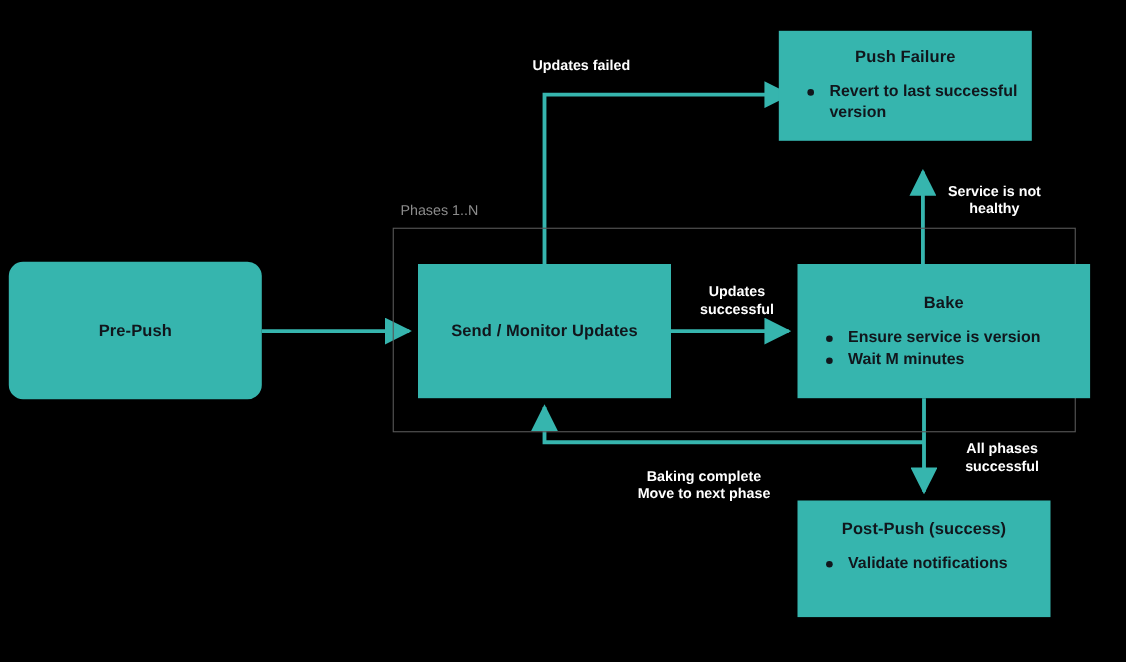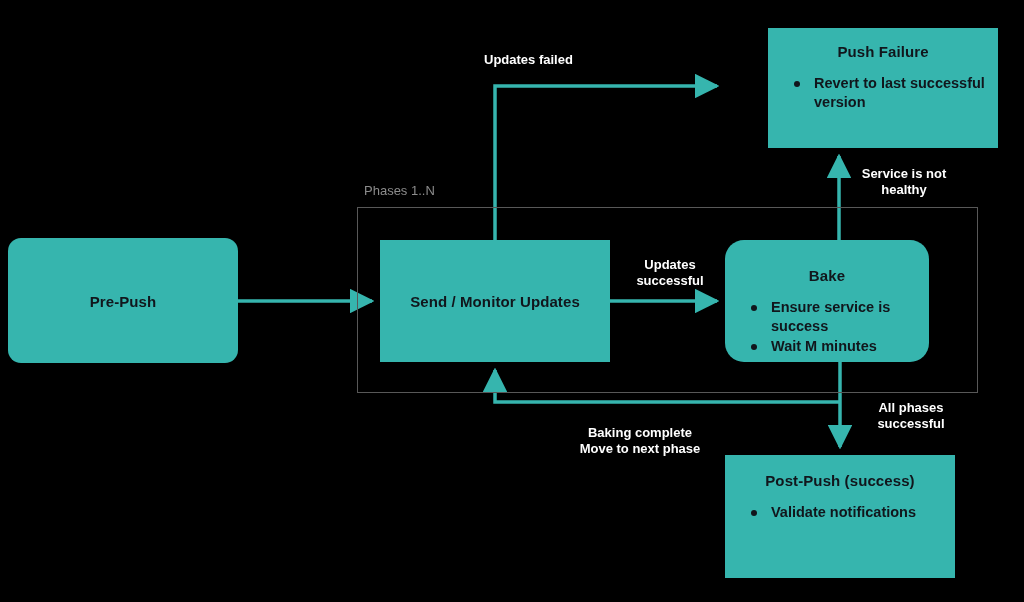--- a/index.html
+++ b/index.html
@@ -128,36 +128,36 @@
   <div class="group-label" style="left:364px; top:183px;">Phases 1..N</div>
 
   <div class="node" style="left:8px; top:238px; width:230px; height:125px;border-radius:13px;">
     <div class="node-title centered">Pre-Push</div>
   </div>
 
   <div class="node" style="left:380px; top:240px; width:230px; height:122px;">
     <div class="node-title centered">Send / Monitor Updates</div>
   </div>
 
-  <div class="node" style="left:768px; top:28px; width:230px; height:120px;">
+  <div class="node" style="left:708px; top:28px; width:230px; height:100px;">
     <div class="node-title" style="top:15px;">Push Failure</div>
     <ul class="node-list" style="top:46px;">
       <li>Revert to last successful version</li>
     </ul>
   </div>
 
-  <div class="node" style="left:725px; top:240px; width:204px; height:122px;border-radius:19px;">
+  <div class="node" style="left:725px; top:240px; width:266px; height:122px;">
     <div class="node-title" style="top:27px;">Bake</div>
     <ul class="node-list" style="top:58px;">
-      <li>Ensure service is success</li>
+      <li>Ensure service is version</li>
       <li>Wait M minutes</li>
     </ul>
   </div>
 
-  <div class="node" style="left:725px; top:455px; width:230px; height:123px;">
+  <div class="node" style="left:725px; top:455px; width:230px; height:106px;">
     <div class="node-title" style="top:17px;">Post-Push (success)</div>
     <ul class="node-list" style="top:48px;">
       <li>Validate notifications</li>
     </ul>
   </div>
 
   <div class="edge-label left" style="left:484px; top:52px; width:160px;">Updates failed</div>
 
   <div class="edge-label" style="left:620px; top:257px; width:100px;">Updates
 successful</div>

